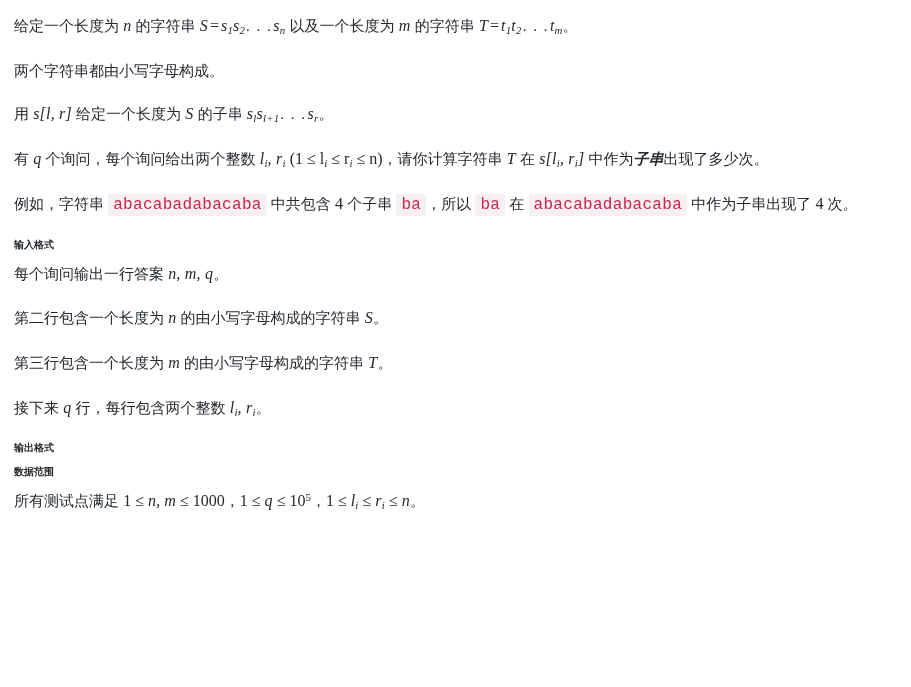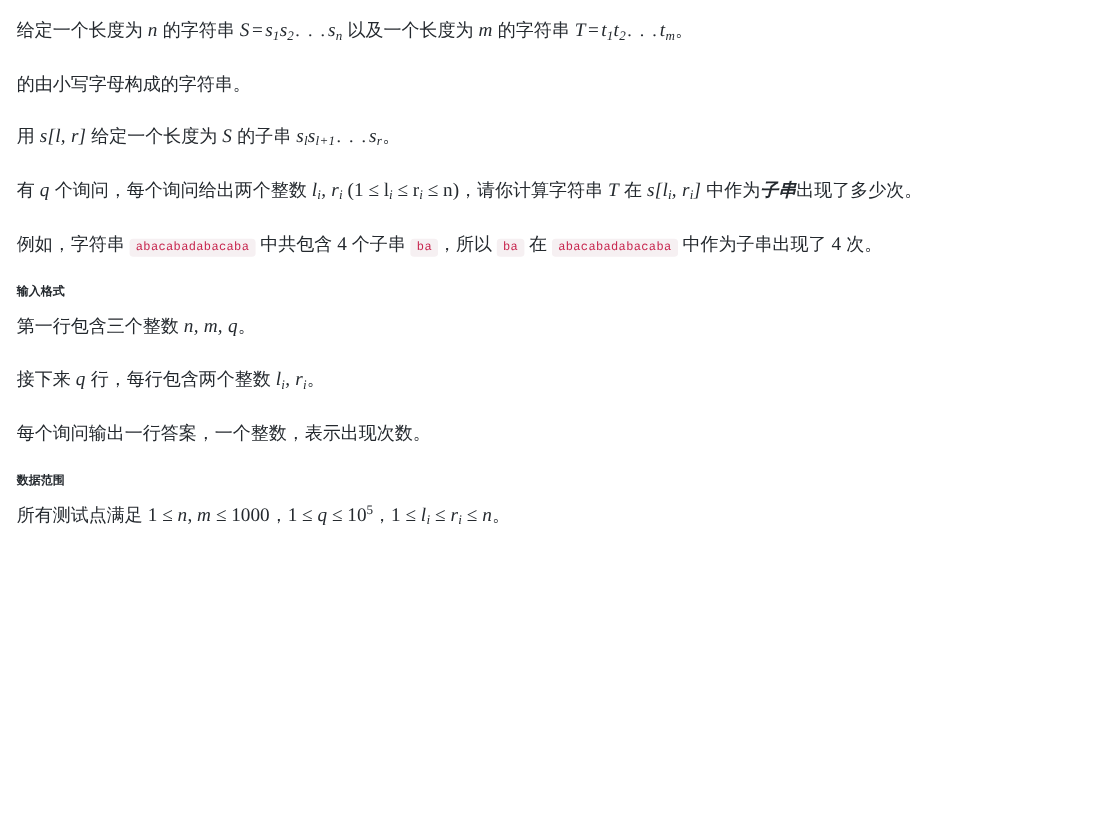--- a/index.html
+++ b/index.html
@@ -70,68 +70,74 @@
   .dots {
     font-family: "Liberation Serif", serif;
     font-style: normal;
     letter-spacing: 1.5px;
     padding: 0 1px;
   }
   code.inline {
     background: #f6f0f2;
     color: #c7254e;
     font-family: "Liberation Mono", monospace;
-    font-size: 10px;
+    font-size: 16px;
     padding: 2px 5px;
     border-radius: 3px;
     letter-spacing: 0.3px;
   }
   .bold {
     font-weight: bold;
     font-style: italic;
   }
   .nowrap { white-space: nowrap; }
 </style>
 </head>
 <body>
 
 <div class="page">
 
   <p class="para">
     <span>给定一个长度为 </span><span class="m">n</span><span> 的字符串 </span><span class="m">S</span><span class="op">=</span><span class="m">s<sub>1</sub>s<sub>2</sub></span><span class="dots">. . .</span><span class="m">s<sub>n</sub></span><span> 以及一个长度为 </span><span class="m">m</span><span> 的字符串 </span><span class="m">T</span><span class="op">=</span><span class="m">t<sub>1</sub>t<sub>2</sub></span><span class="dots">. . .</span><span class="m">t<sub>m</sub></span><span>。</span>
   </p>
 
-  <p class="para">的由小写字母构成的字符串。</p>
+  <p class="para">两个字符串都由小写字母构成。</p>
 
   <p class="para">
     <span>用 </span><span class="m nowrap">s[l, r]</span><span> 给定一个长度为 </span><span class="m">S</span><span> 的子串 </span><span class="m">s<sub>l</sub>s<sub>l+1</sub></span><span class="dots">. . .</span><span class="m">s<sub>r</sub></span><span>。</span>
   </p>
 
   <p class="para">
     <span>有 </span><span class="m">q</span><span> 个询问，每个询问给出两个整数 </span><span class="m nowrap">l<sub>i</sub>, r<sub>i</sub></span><span class="mn nowrap">&nbsp;(1 ≤ l<sub>i</sub> ≤ r<sub>i</sub> ≤ n)</span><span>，请你计算字符串 </span><span class="m">T</span><span> 在 </span><span class="m nowrap">s[l<sub>i</sub>, r<sub>i</sub>]</span><span> 中作为</span><span class="bold">子串</span><span>出现了多少次。</span>
   </p>
 
   <p class="para">
     <span>例如，字符串 </span><code class="inline">abacabadabacaba</code><span> 中共包含 </span><span class="mn">4</span><span> 个子串 </span><code class="inline">ba</code><span>，所以 </span><code class="inline">ba</code><span> 在 </span><code class="inline">abacabadabacaba</code><span> 中作为子串出现了 </span><span class="mn">4</span><span> 次。</span>
   </p>
 
   <h3 class="section sec-gap">输入格式</h3>
 
   <p class="para">
-    <span>第一行包含三个整数 </span><span class="m nowrap">n, m, q</span><span>。</span>
+    <span>每个询问输出一行答案 </span><span class="m nowrap">n, m, q</span><span>。</span>
   </p>
 
+  <p class="para">
+    <span>第二行包含一个长度为 </span><span class="m">n</span><span> 的由小写字母构成的字符串 </span><span class="m">S</span><span>。</span>
+  </p>
 
+  <p class="para">
+    <span>第三行包含一个长度为 </span><span class="m">m</span><span> 的由小写字母构成的字符串 </span><span class="m">T</span><span>。</span>
+  </p>
 
   <p class="para">
     <span>接下来 </span><span class="m">q</span><span> 行，每行包含两个整数 </span><span class="m nowrap">l<sub>i</sub>, r<sub>i</sub></span><span>。</span>
   </p>
 
+  <h3 class="section sec-gap">输出格式</h3>
 
-  <p class="para">每个询问输出一行答案，一个整数，表示出现次数。</p>
 
   <h3 class="section sec-gap">数据范围</h3>
 
 
   <p class="para tight">
     <span>所有测试点满足 </span><span class="mn nowrap">1 ≤ <span class="m">n</span>, <span class="m">m</span> ≤ 1000</span><span>，</span><span class="mn nowrap">1 ≤ <span class="m">q</span> ≤ 10<sup>5</sup></span><span>，</span><span class="mn nowrap">1 ≤ <span class="m">l<sub>i</sub></span> ≤ <span class="m">r<sub>i</sub></span> ≤ <span class="m">n</span></span><span>。</span>
   </p>
 
 </div>
 

